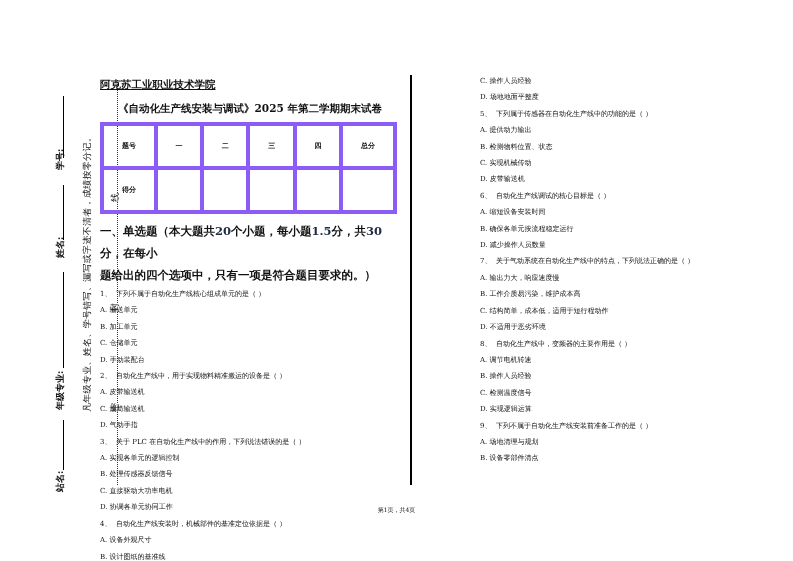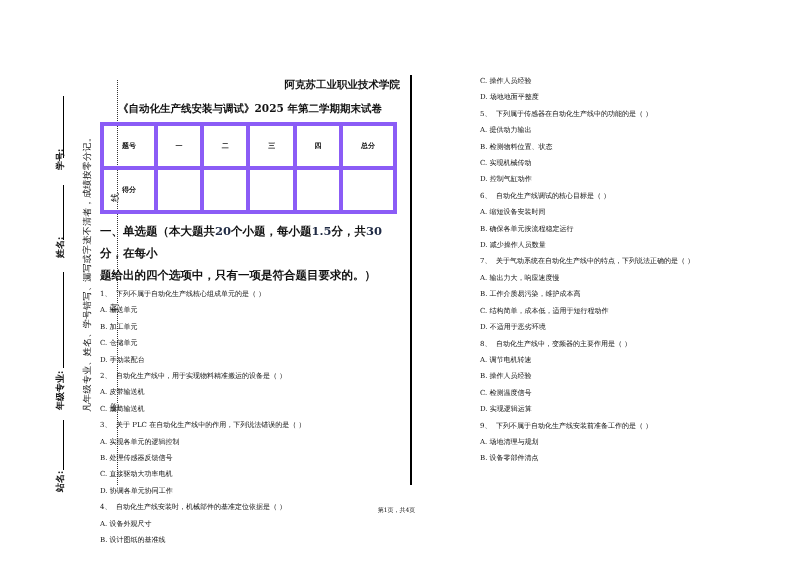--- a/index.html
+++ b/index.html
@@ -16,22 +16,22 @@
   .dotline { position: absolute; left: 117px; top: 80px; height: 405px; width: 0;
              border-left: 1.5px dotted #333; }
   .seal { position: absolute; font-size: 9px; background: #fff; padding: 1px 0;
           transform: rotate(-90deg); left: 111px; }
 
   
   .col-left { position: absolute; left: 100px; top: 78px; width: 300px; }
   .col-right { position: absolute; left: 437px; top: 73px; width: 300px; margin-left: 43px; }
   .divider { position: absolute; left: 410px; top: 75px; width: 1.5px; height: 410px; background: #000; }
 
-  .school { text-align: right; font-size: 10.5px; font-weight: bold; margin: 0 0 10px 0;
-            font-family: "DejaVu Sans", "Liberation Sans", sans-serif; }
+  .school { text-align: left; font-size: 10.5px; font-weight: bold; margin: 0 0 10px 0;
+            font-family: "DejaVu Sans", "Liberation Sans", sans-serif; text-decoration: underline; }
   .exam-title { text-align: center; font-size: 10.5px; font-weight: bold; margin: 0 0 6px 0; }
 
   table.score { border-collapse: collapse; width: 297px; margin-left: 0; font-size: 7px; font-weight: bold;
                 font-family: "DejaVu Sans", "Liberation Sans", sans-serif; }
   table.score td { border: 4px solid #8b5cf6; height: 8px; text-align: center; padding: 16px; line-height: 8px; }
 
   .section { font-size: 11.5px; font-weight: bold; line-height: 22px; margin-top: 6px; }
   .section .num { color: #1f2a44; }
 
   .q { font-size: 7px; line-height: 16.4px; white-space: nowrap; }
@@ -94,20 +94,21 @@
 
   <div class="q stem"><span class="qn">1、</span><span>下列不属于自动化生产线核心组成单元的是（ ）</span></div>
   <div class="q">A. 输送单元</div>
   <div class="q">B. 加工单元</div>
   <div class="q">C. 仓储单元</div>
   <div class="q">D. 手动装配台</div>
 
   <div class="q stem"><span class="qn">2、</span><span>自动化生产线中，用于实现物料精准搬运的设备是（ ）</span></div>
   <div class="q">A. 皮带输送机</div>
   <div class="q">C. 滚筒输送机</div>
+  <div class="q">D. 气动手指</div>
 
   <div class="q stem"><span class="qn">3、</span><span>关于 PLC 在自动化生产线中的作用，下列说法错误的是（ ）</span></div>
   <div class="q">A. 实现各单元的逻辑控制</div>
   <div class="q">B. 处理传感器反馈信号</div>
   <div class="q">C. 直接驱动大功率电机</div>
   <div class="q">D. 协调各单元协同工作</div>
 
   <div class="q stem"><span class="qn">4、</span><span>自动化生产线安装时，机械部件的基准定位依据是（ ）</span></div>
   <div class="q">A. 设备外观尺寸</div>
   <div class="q">B. 设计图纸的基准线</div>
@@ -116,21 +117,21 @@
 <div class="divider"></div>
 
 <div class="col-right">
   <div class="q">C. 操作人员经验</div>
   <div class="q">D. 场地地面平整度</div>
 
   <div class="q stem"><span class="qn">5、</span><span>下列属于传感器在自动化生产线中的功能的是（ ）</span></div>
   <div class="q">A. 提供动力输出</div>
   <div class="q">B. 检测物料位置、状态</div>
   <div class="q">C. 实现机械传动</div>
-  <div class="q">D. 控制气缸动作</div>
+  <div class="q">D. 皮带输送机</div>
 
   <div class="q stem"><span class="qn">6、</span><span>自动化生产线调试的核心目标是（ ）</span></div>
   <div class="q">A. 缩短设备安装时间</div>
   <div class="q">B. 确保各单元按流程稳定运行</div>
   <div class="q">D. 减少操作人员数量</div>
 
   <div class="q stem"><span class="qn">7、</span><span>关于气动系统在自动化生产线中的特点，下列说法正确的是（ ）</span></div>
   <div class="q">A. 输出力大，响应速度慢</div>
   <div class="q">B. 工作介质易污染，维护成本高</div>
   <div class="q">C. 结构简单，成本低，适用于短行程动作</div>

